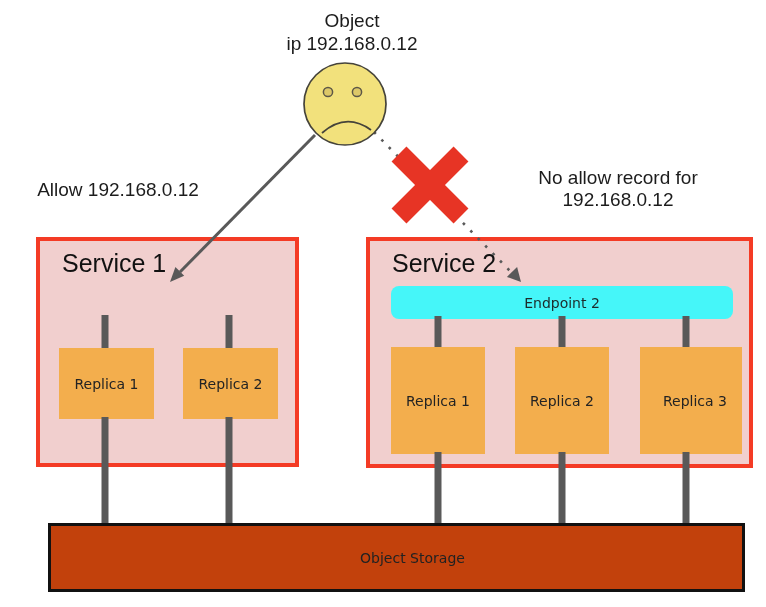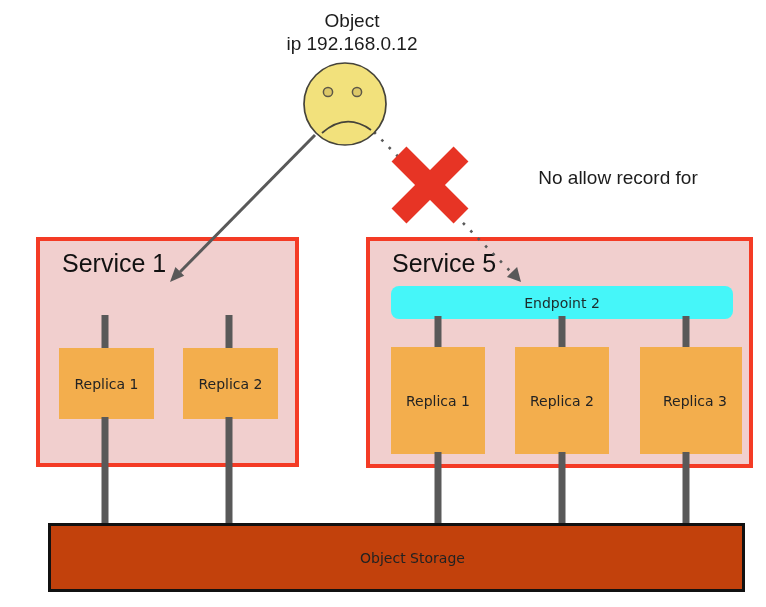--- a/index.html
+++ b/index.html
@@ -79,32 +79,34 @@
 </head>
 <body>
 
 <div class="canvas">
 
   <div class="user-label">
     <div>Object</div>
     <div>ip 192.168.0.12</div>
   </div>
 
+  <div class="note allow-note">Allow 192.168.0.12</div>
   <div class="note deny-note">
     <div>No allow record for</div>
+    <div>192.168.0.12</div>
   </div>
 
   <div class="service-box s1">
     <div class="svc-label">Service 1</div>
     <div class="replica r1">Replica 1</div>
     <div class="replica r2">Replica 2</div>
   </div>
 
   <div class="service-box s2">
-    <div class="svc-label">Service 5</div>
+    <div class="svc-label">Service 2</div>
     <div class="endpoint">Endpoint 2</div>
     <div class="replica r1">Replica 1</div>
     <div class="replica r2">Replica 2</div>
     <div class="replica r3">Replica 3</div>
   </div>
 
   <svg class="overlay" viewBox="0 0 766 607" xmlns="http://www.w3.org/2000/svg">
 
     <g stroke="#595959" stroke-width="7">
       <line x1="105" y1="315" x2="105" y2="348"></line>

